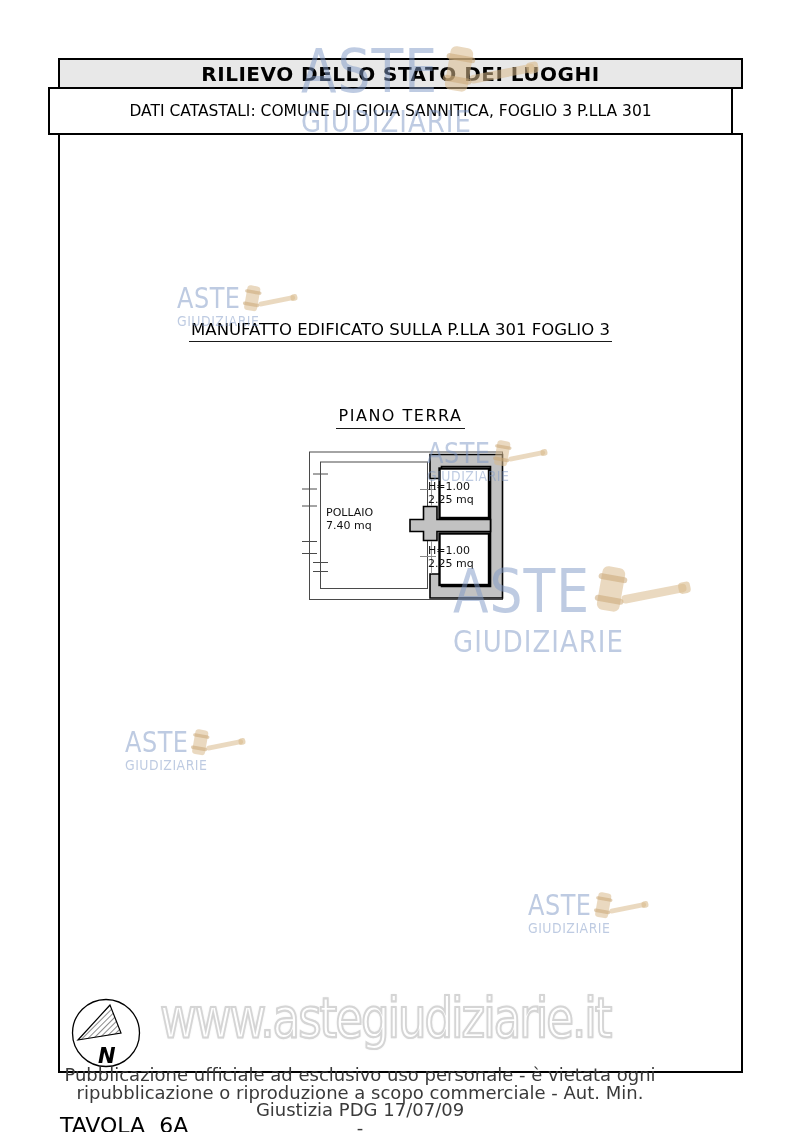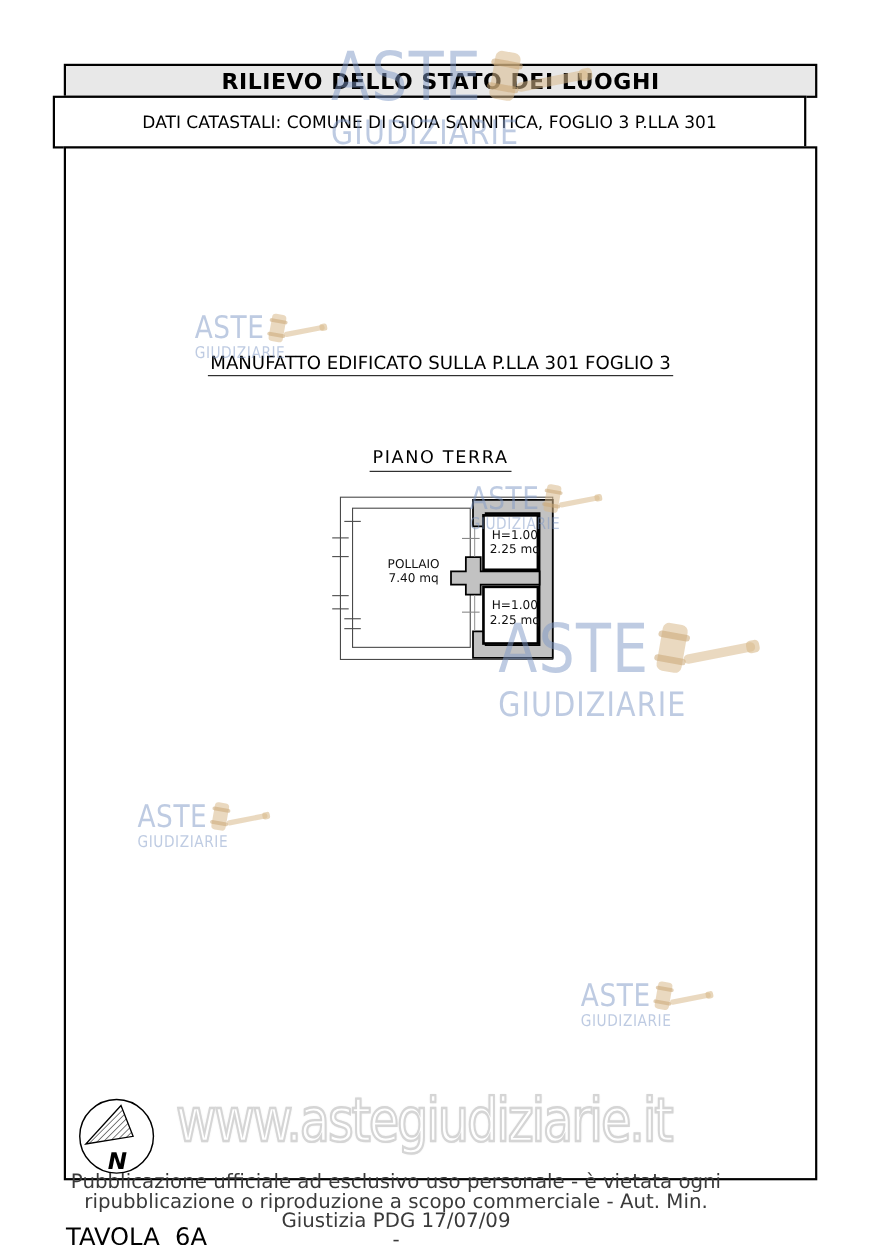--- a/index.html
+++ b/index.html
@@ -20,21 +20,21 @@
   .center-line{position:absolute;left:58px;width:685px;text-align:center;z-index:2;}
   #manufatto{top:320px;}
   #manufatto .u{font-size:16.5px;border-bottom:1.5px solid #1a1a1a;padding:0 2px 2px 2px;}
   #piano-terra{top:406px;}
   #piano-terra .u{font-size:16px;letter-spacing:1.5px;border-bottom:1.5px solid #1a1a1a;padding:0 3px 3px 3px;margin-top:48px;}
 
   
   #plan-svg{position:absolute;left:0;top:0;z-index:1;}
 
   
-  .plan-label{position:absolute;z-index:2;text-align:center;color:#111;}
+  .plan-label{position:absolute;z-index:2;color:#111;}
   #pollaio-label{left:326px;top:506px;width:100px;font-size:11px;line-height:13px;}
   #room-top-label{left:428px;top:481px;width:80px;font-size:11px;line-height:12.5px;}
   #room-bottom-label{left:428px;top:545px;width:80px;font-size:11px;line-height:12.5px;}
 
   
   #tavola{position:absolute;left:60px;top:1113px;font-size:22px;white-space:pre;z-index:2;}
   #footer-note{position:absolute;left:60px;top:1066px;width:600px;text-align:center;
                font-size:18px;line-height:17.5px;color:#3a3a3a;z-index:2;}
 
   

